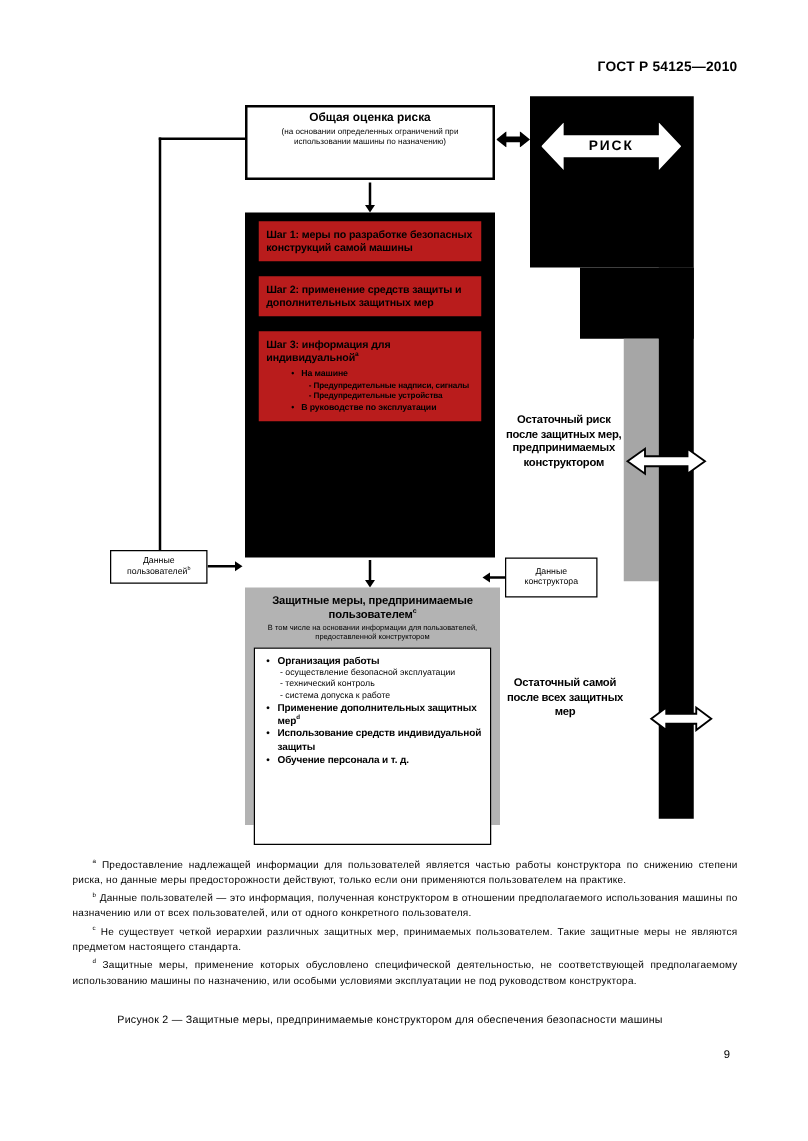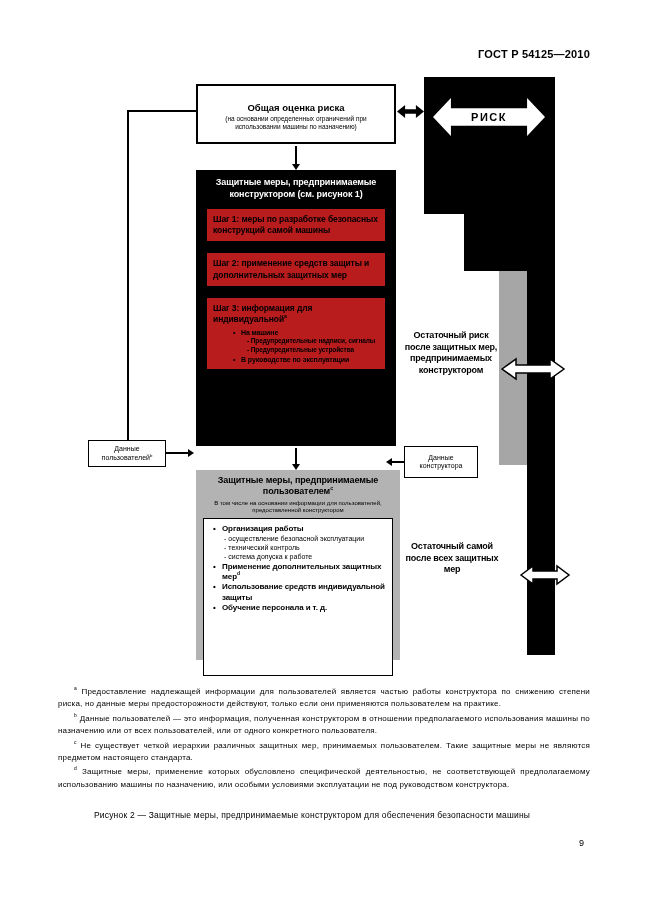--- a/index.html
+++ b/index.html
@@ -17,21 +17,21 @@
 
   .risk-arrow{position:absolute;left:433px;top:98px;width:112px;height:38px;background:#fff;
     clip-path:polygon(0 50%,16% 0,16% 27%,84% 27%,84% 0,100% 50%,84% 100%,84% 73%,16% 73%,16% 100%);
     display:flex;align-items:center;justify-content:center;font-weight:bold;font-size:11px;letter-spacing:1.5px;}
 
   .dbl-arrow-small{position:absolute;left:397px;top:105px;width:27px;height:13px;background:#000;
     clip-path:polygon(0 50%,30% 0,30% 32%,70% 32%,70% 0,100% 50%,70% 100%,70% 68%,30% 68%,30% 100%);}
 
   
   .top-box{position:absolute;left:196px;top:84px;width:200px;height:60px;border:2px solid #000;
-    box-sizing:border-box;background:#fff;text-align:center;padding-top:16px;}
+    box-sizing:border-box;background:#fff;text-align:center;padding-top:3px;}
   .top-box-title{font-weight:bold;font-size:9.5px;margin-bottom:2px;}
   .top-box-sub{font-size:6.5px;line-height:1.25;padding:0 10px;}
 
   
   .designer-box{position:absolute;left:196px;top:170px;width:200px;height:276px;background:#000;
     box-sizing:border-box;padding:7px 11px;}
   .designer-title{color:#fff;font-weight:bold;font-size:9px;line-height:1.3;text-align:center;
     margin-bottom:9px;letter-spacing:-0.1px;}
   .step-box{background:#b91c1c;padding:5px 6px;margin-bottom:12px;font-size:8.5px;font-weight:bold;
     line-height:1.3;letter-spacing:-0.1px;}
@@ -111,21 +111,20 @@
     <div class="seg" style="left:295px;top:146px;width:2px;height:20px;"></div>
     <div class="ah-down" style="left:292px;top:164px;"></div>
     <div class="seg" style="left:166px;top:452px;width:22px;height:2px;"></div>
     <div class="ah-right" style="left:188px;top:449px;"></div>
     <div class="seg" style="left:295px;top:448px;width:2px;height:18px;"></div>
     <div class="ah-down" style="left:292px;top:464px;"></div>
     <div class="seg" style="left:392px;top:461px;width:12px;height:2px;"></div>
     <div class="ah-left" style="left:386px;top:458px;"></div>
 
     <div class="designer-box">
-      <div class="designer-title">Защитные меры, предпринимаемые конструктором (см. рисунок 1)</div>
       <div class="step-box">
         <span>Шаг 1: меры по разработке безопасных конструкций самой машины</span>
       </div>
       <div class="step-box">
         <span>Шаг 2: применение средств защиты и дополнительных защитных мер</span>
       </div>
       <div class="step-box">
         <div class="step3-title">
           <span>Шаг 3: информация для индивидуальной</span><sup>a</sup>
         </div>

